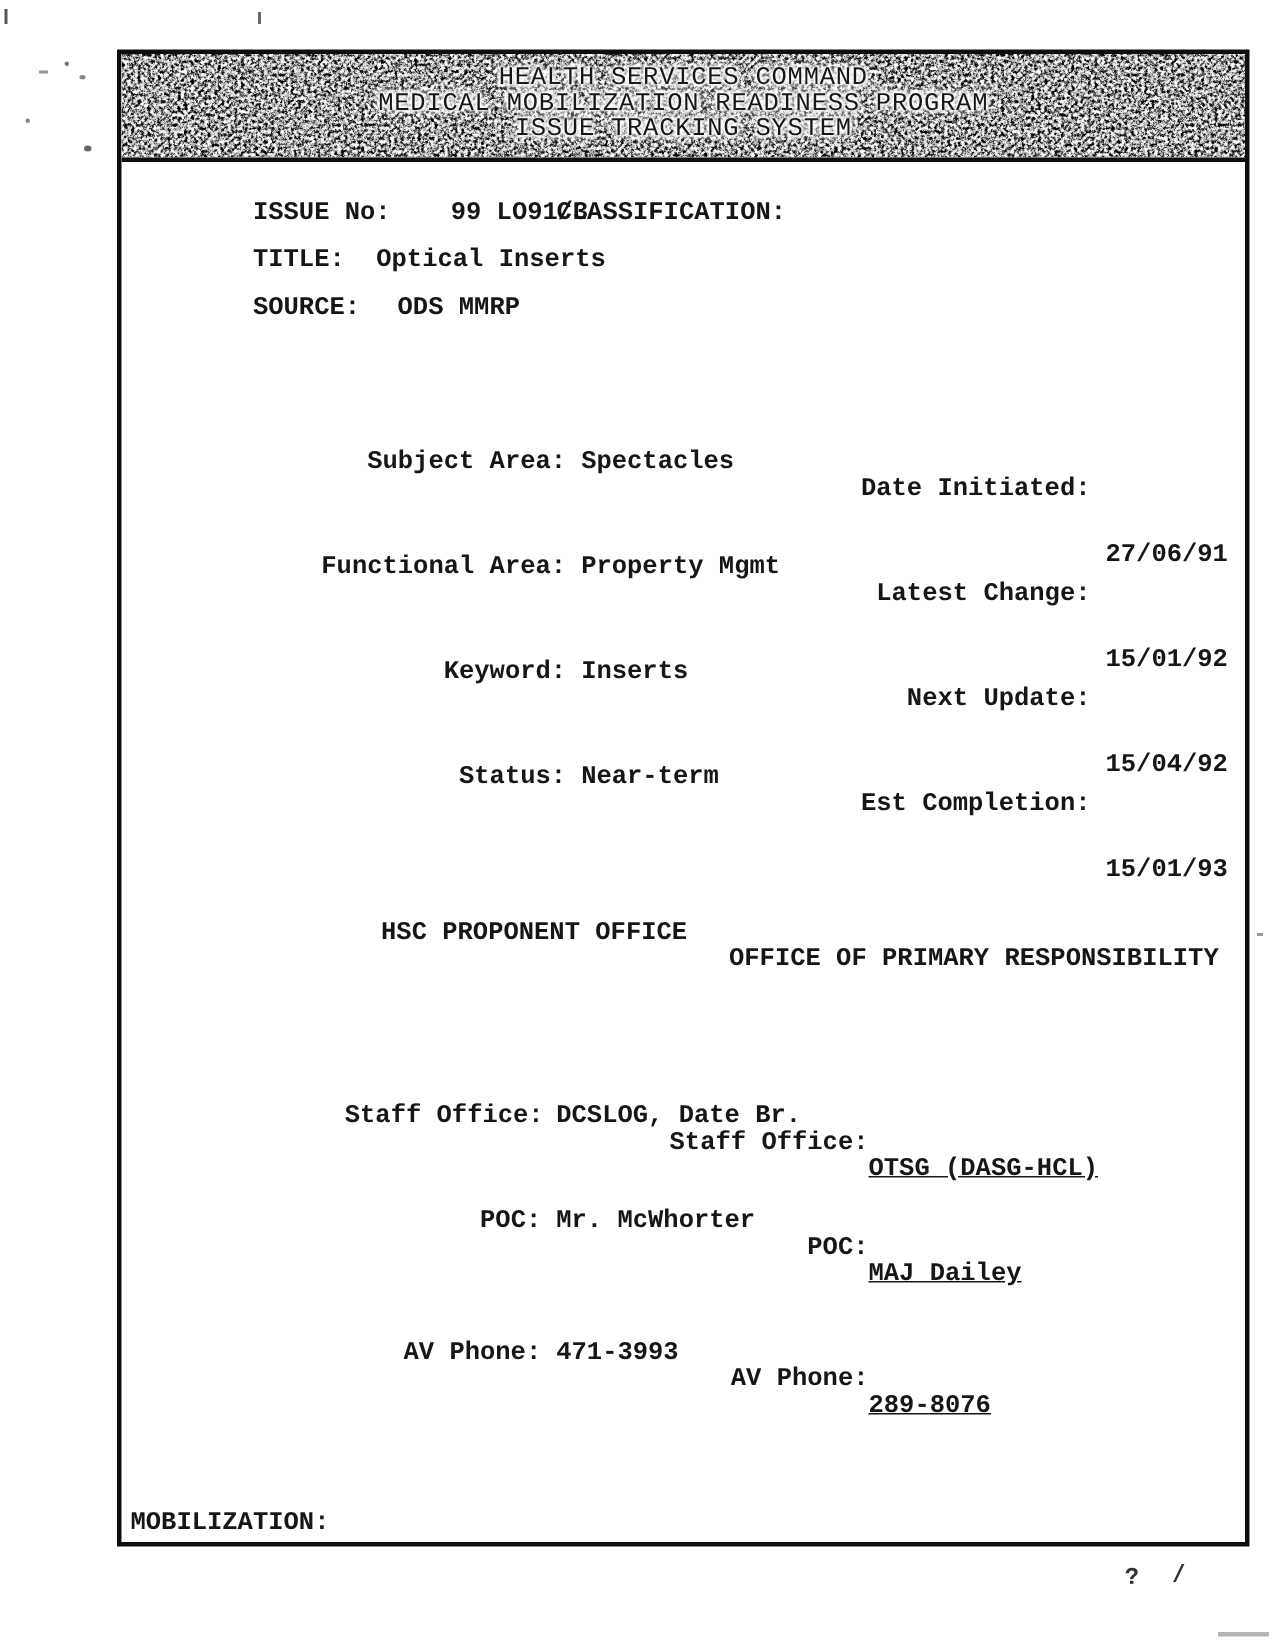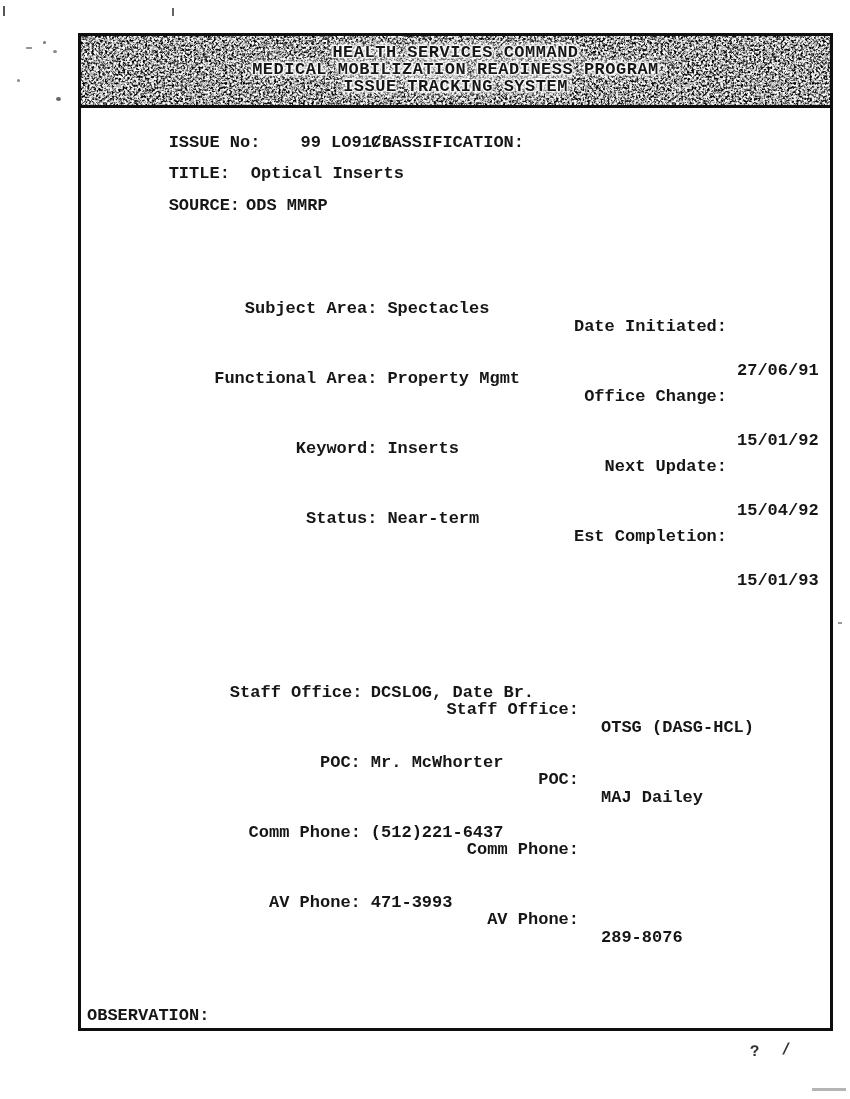--- a/index.html
+++ b/index.html
@@ -24,54 +24,54 @@
   .a9 { left:812px;top:1088px;width:34px;height:3px; background:#b5b5b5; }
 
   .doc-box {
     position:absolute; left:78px; top:33px; width:755px; height:998px;
     border:3px solid #0e0e0e; background:#fff;
   }
 
   
   .doc-header { position:relative; height:72px; border-bottom:3px solid #0e0e0e; overflow:hidden; background:#fdfdfd; }
   .noise-svg { position:absolute; left:0; top:0; width:100%; height:100%; }
-  .header-text { position:relative; text-align:center; padding-top:8px; font-weight:bold; font-size:17px; line-height:17px; }
+  .header-text { position:relative; text-align:center; padding-top:8px; font-weight:normal; font-size:17px; line-height:17px; }
   .header-line {
     letter-spacing:0.5px;
     text-shadow:-1px -1px 2px #fff, 1px -1px 2px #fff, -1px 1px 2px #fff, 1px 1px 2px #fff, 0 0 6px #fff, 0 0 10px #fff;
   }
 
   
   .doc-body { position:relative; padding:0 6px; font-size:17px; font-weight:bold; line-height:17.5px; }
   .doc-body span, .doc-body div { white-space:pre; }
 
   .issue-line   { position:relative; margin-top:8px; height:17.5px; }
   .issue-no     { margin-left:40px; }
   .classification-label { position:absolute; left:284px; }
   .title-line   { margin-top:14px; height:17.5px; }
   .title-value  { margin-left:21px; }
   .source-line  { margin-top:14px; height:17.5px; }
-  .source-value { margin-left:6px; }
+  .source-value { margin-left:25px; }
 
   .attrs { margin-top:16px; }
   .attr-line { position:relative; height:17.5px; }
   .al { display:inline-block; width:168px; text-align:right; }
   .av { margin-left:10px;margin-top:20px; }
   .rl { position:absolute; left:440px; width:200px; text-align:right; }
   .rv { position:absolute; left:650px;margin-top:27px; }
 
   .offices { margin-top:16px; }
   .office-heads { position:relative; height:17.5px; }
   .oh-left  { margin-left:65px; }
   .oh-right { position:absolute; left:399px; }
   .office-line { position:relative; height:17.5px; }
   .ol  { display:inline-block; width:131px; text-align:right; }
   .ov  { margin-left:10px; }
   .orl { position:absolute; left:330px; width:162px; text-align:right; }
-  .orv { position:absolute; left:514px; }
+  .orv { position:absolute; left:492px;text-decoration:underline; }
 
   .section { margin-top:8px; }
   .section-heading { height:17.5px; }
 
   .footer-mark {
     position:absolute; left:750px; top:1042px;
     font-family:"Liberation Mono","DejaVu Sans Mono",monospace;
     font-size:16px; font-weight:bold; color:#333; transform:rotate(-3deg);
     letter-spacing:6px;
   }
@@ -131,69 +131,68 @@
         
       
           <div class="attr-line">
             <span class="al">Subject Area:</span><span class="av">Spectacles</span>
             <span class="rl">Date Initiated:</span>
             <span class="rv">27/06/91</span>
           </div>
         
           <div class="attr-line">
             <span class="al">Functional Area:</span><span class="av">Property Mgmt</span>
-            <span class="rl">Office Change:</span>
+            <span class="rl">Latest Change:</span>
             <span class="rv">15/01/92</span>
           </div>
         
           <div class="attr-line">
             <span class="al">Keyword:</span><span class="av">Inserts</span>
             <span class="rl">Next Update:</span>
             <span class="rv">15/04/92</span>
           </div>
         
           <div class="attr-line">
             <span class="al">Status:</span><span class="av">Near-term</span>
             <span class="rl">Est Completion:</span>
             <span class="rv">15/01/93</span>
           </div>
         </div>
 
       <div class="offices">
+        <div class="office-heads">
+          <span class="oh-left">HSC PROPONENT OFFICE</span>
+          <span class="oh-right">OFFICE OF PRIMARY RESPONSIBILITY</span>
+        </div>
         <div>
           
         
             <div class="office-line">
               <span class="ol">Staff Office:</span><span class="ov">DCSLOG, Date Br.</span>
               <span class="orl">Staff Office:</span>
               <span class="orv">OTSG (DASG-HCL)</span>
             </div>
           
             <div class="office-line">
               <span class="ol">POC:</span><span class="ov">Mr. McWhorter</span>
               <span class="orl">POC:</span>
               <span class="orv">MAJ Dailey</span>
             </div>
           
-            <div class="office-line">
-              <span class="ol">Comm Phone:</span><span class="ov">(512)221-6437</span>
-              <span class="orl">Comm Phone:</span>
-              <span class="orv"></span>
-            </div>
           
             <div class="office-line">
               <span class="ol">AV Phone:</span><span class="ov">471-3993</span>
               <span class="orl">AV Phone:</span>
               <span class="orv">289-8076</span>
             </div>
           </div>
       </div>
 
       <div class="section">
-        <div class="section-heading">OBSERVATION:</div>
+        <div class="section-heading">MOBILIZATION:</div>
         
       </div>
 
     </div>
   </div>
 
   <div class="footer-mark">? /</div>
 
 </div>
 

